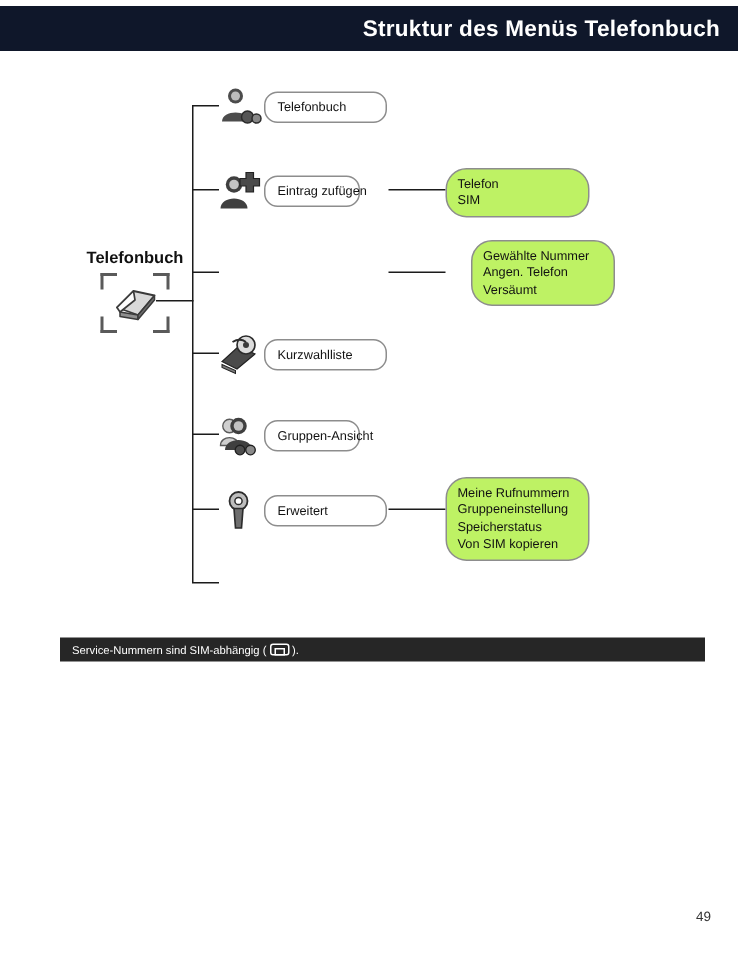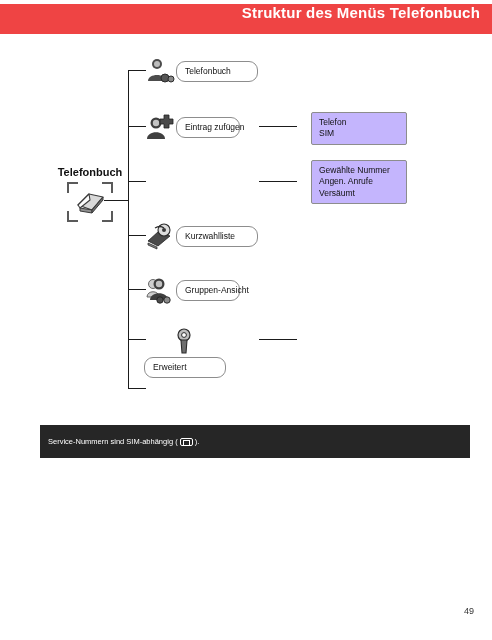--- a/index.html
+++ b/index.html
@@ -16,23 +16,23 @@
     overflow: hidden;
   }
 
   
   .header-bar {
     position: absolute;
     left: 0;
     top: 4px;
     width: 492px;
     height: 30px;
-    background: #ef4444;
-    display: flex;
-    align-items: flex-start;
+    background: #0f172a;
+    display: flex;
+    align-items: center;
     justify-content: flex-end;
   }
   .header-title {
     color: #ffffff;
     font-size: 15px;
     font-weight: bold;
     letter-spacing: 0.2px;
     padding-right: 12px;
     white-space: nowrap;
   }
@@ -146,38 +146,37 @@
     white-space: nowrap;
   }
   .pill.w90  { width: 82px;  height: 21px; }
   .pill.w96  { width: 64px;  height: 21px; }
 
   
   .subbox {
     position: absolute;
     box-sizing: border-box;
     border: 1px solid #8d8d8d;
-    border-radius: 2px;
-    background: #c4b5fd;
+    border-radius: 14px;
+    background: #bef264;
     font-size: 8.5px;
     color: #111;
     padding: 4px 7px;
     line-height: 1.35;
     white-space: nowrap;
-    margin-left: 14px;
   }
   .subbox div { white-space: nowrap; }
 
   
   .note-bar {
     position: absolute;
     left: 40px;
     top: 425px;
     width: 430px;
-    height: 33px;
+    height: 16px;
     background: #262626;
     display: flex;
     align-items: center;
   }
   .note-text {
     color: #ffffff;
     font-size: 7.5px;
     padding-left: 8px;
     white-space: nowrap;
     display: flex;
@@ -279,23 +278,23 @@
     </div>
     <div class="pill w96">
       <span>Eintrag zufügen</span>
     </div>
   </div>
   <div class="subbox" style="left:297px; top:78px; width:96px;">
     <div>Telefon</div>
     <div>SIM</div>
   </div>
 
-  <div class="subbox" style="left:297px; top:126px; width:96px;">
+  <div class="subbox" style="left:314px; top:126px; width:96px;">
     <div>Gewählte Nummer</div>
-    <div>Angen. Anrufe</div>
+    <div>Angen. Telefon</div>
     <div>Versäumt</div>
   </div>
 
   <div class="row" style="top:187px;">
     <div class="node-icon">
       <svg width="30" height="28" viewBox="0 0 30 28">
         <path d="M3 19 L13 24 L25 14 L14 9 Z" fill="#4a4a4a" stroke="#222" stroke-width="0.8"></path>
         <circle cx="19" cy="8" r="6" fill="#dcdcdc" stroke="#2c2c2c" stroke-width="1.1"></circle>
         <circle cx="19" cy="8" r="2" fill="#3a3a3a"></circle>
         <path d="M10 6 q5 -3 9 0" fill="none" stroke="#2c2c2c" stroke-width="1.3"></path>
@@ -317,31 +316,37 @@
         <circle cx="14" cy="8" r="3.2" fill="#c2c2c2"></circle>
         <circle cx="15" cy="24" r="3.2" fill="#4d4d4d" stroke="#1f1f1f" stroke-width="0.9"></circle>
         <circle cx="22" cy="24" r="3.2" fill="#8a8a8a" stroke="#1f1f1f" stroke-width="0.9"></circle>
       </svg>
     </div>
     <div class="pill w96">
       <span>Gruppen-Ansicht</span>
     </div>
   </div>
 
-  <div class="row" style="top:291px;flex-direction:column;">
+  <div class="row" style="top:291px;">
     <div class="node-icon">
       <svg width="30" height="28" viewBox="0 0 30 28">
         <circle cx="14" cy="8" r="6" fill="#bdbdbd" stroke="#2c2c2c" stroke-width="1.2"></circle>
         <circle cx="14" cy="8" r="2.4" fill="#ffffff" stroke="#2c2c2c" stroke-width="1"></circle>
         <path d="M11 13 L17 13 L16 26 L12 26 Z" fill="#6e6e6e" stroke="#2c2c2c" stroke-width="1.1"></path>
       </svg>
     </div>
     <div class="pill w90">
       <span>Erweitert</span>
     </div>
+  </div>
+  <div class="subbox" style="left:297px; top:284px; width:96px;">
+    <div>Meine Rufnummern</div>
+    <div>Gruppeneinstellung</div>
+    <div>Speicherstatus</div>
+    <div>Von SIM kopieren</div>
   </div>
 
 
 </div>
 
 <div class="note-bar">
   <div class="note-text">
     <span>Service-Nummern sind SIM-abhängig (</span>
     <span class="sim-glyph"></span>
     <span>).</span>

